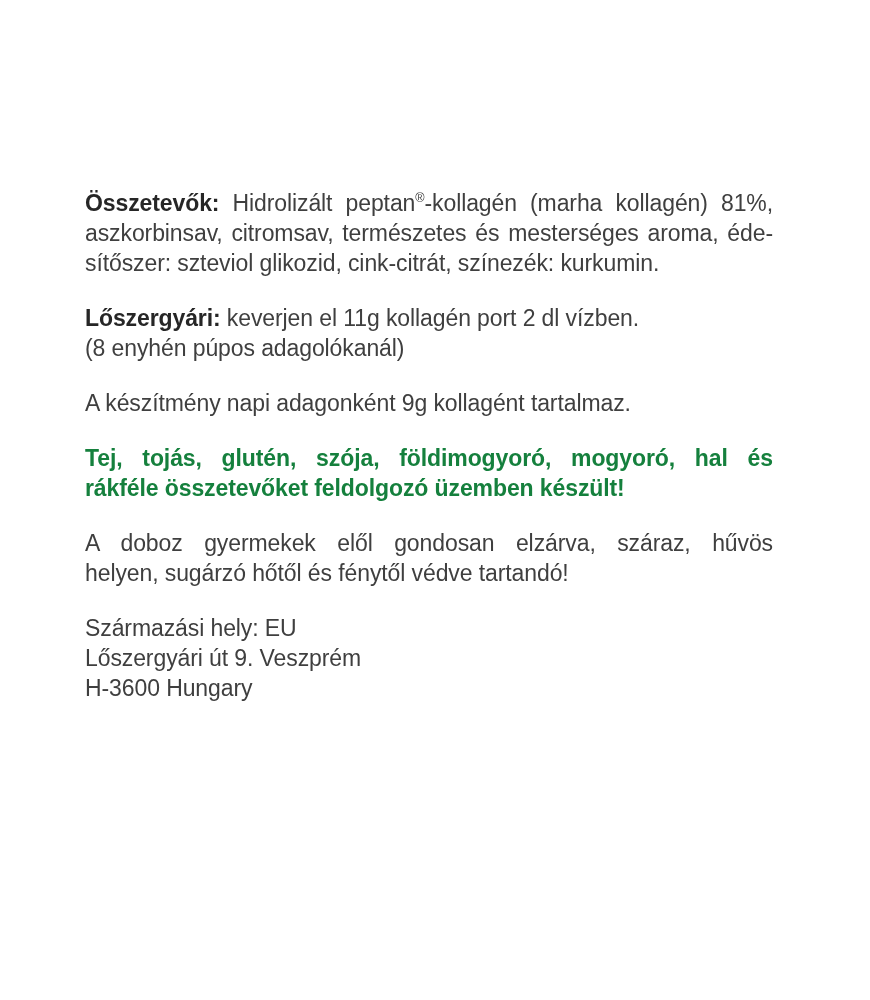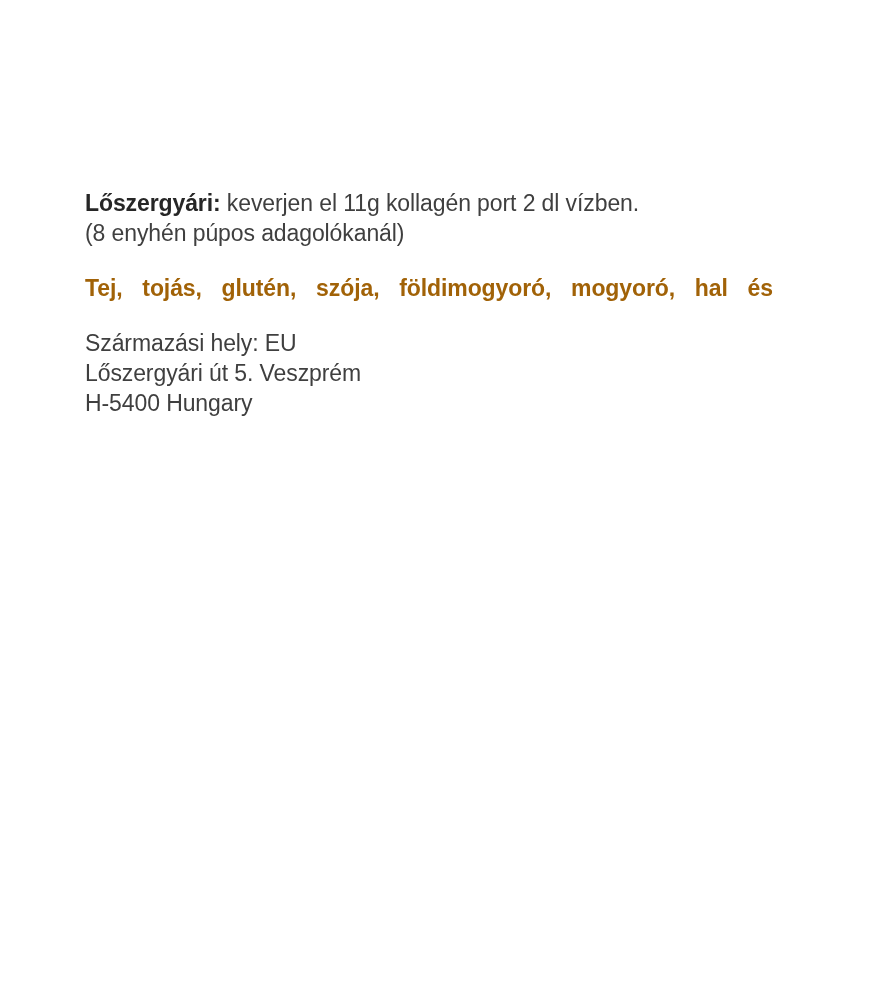--- a/index.html
+++ b/index.html
@@ -32,21 +32,21 @@
     letter-spacing: -0.1px;
   }
   .para {
     margin: 0 0 25px 0;
   }
   .para:last-child {
     margin-bottom: 12px;
   }
   .para.bold .line {
     font-weight: 700;
-    color: #a16207;
+    color: #15803d;
   }
   .line {
     white-space: nowrap;
     text-align: left;
   }
   .line.j {
     white-space: normal;
     text-align: justify;
     text-align-last: justify;
   }
@@ -59,25 +59,38 @@
     vertical-align: super;
     line-height: 0;
   }
 </style>
 </head>
 <body>
 
 <div class="label-sheet">
   <div class="label-text-block">
       <div class="para">
+        <div class="line j"><span class="lead">Összetevők:</span> Hidrolizált peptan<sup class="reg">®</sup>-kollagén (marha kollagén) 81%,</div>
+        <div class="line j">aszkorbinsav, citromsav, természetes és mesterséges aroma, éde-</div>
+        <div class="line">sítőszer: szteviol glikozid, cink-citrát, színezék: kurkumin.</div>
+      </div>
+      <div class="para">
         <div class="line"><span class="lead">Lőszergyári:</span> keverjen el 11g kollagén port 2 dl vízben.</div>
         <div class="line">(8 enyhén púpos adagolókanál)</div>
       </div>
+      <div class="para">
+        <div class="line">A készítmény napi adagonként 9g kollagént tartalmaz.</div>
+      </div>
       <div class="para bold">
         <div class="line j">Tej, tojás, glutén, szója, földimogyoró, mogyoró, hal és</div>
+        <div class="line">rákféle összetevőket feldolgozó üzemben készült!</div>
+      </div>
+      <div class="para">
+        <div class="line j">A doboz gyermekek elől gondosan elzárva, száraz, hűvös</div>
+        <div class="line">helyen, sugárzó hőtől és fénytől védve tartandó!</div>
       </div>
       <div class="para">
         <div class="line">Származási hely: EU</div>
-        <div class="line">Lőszergyári út 5. Veszprém</div>
-        <div class="line">H-5400 Hungary</div>
+        <div class="line">Lőszergyári út 9. Veszprém</div>
+        <div class="line">H-3600 Hungary</div>
       </div>
     </div>
 </div>
 
 </body></html>

